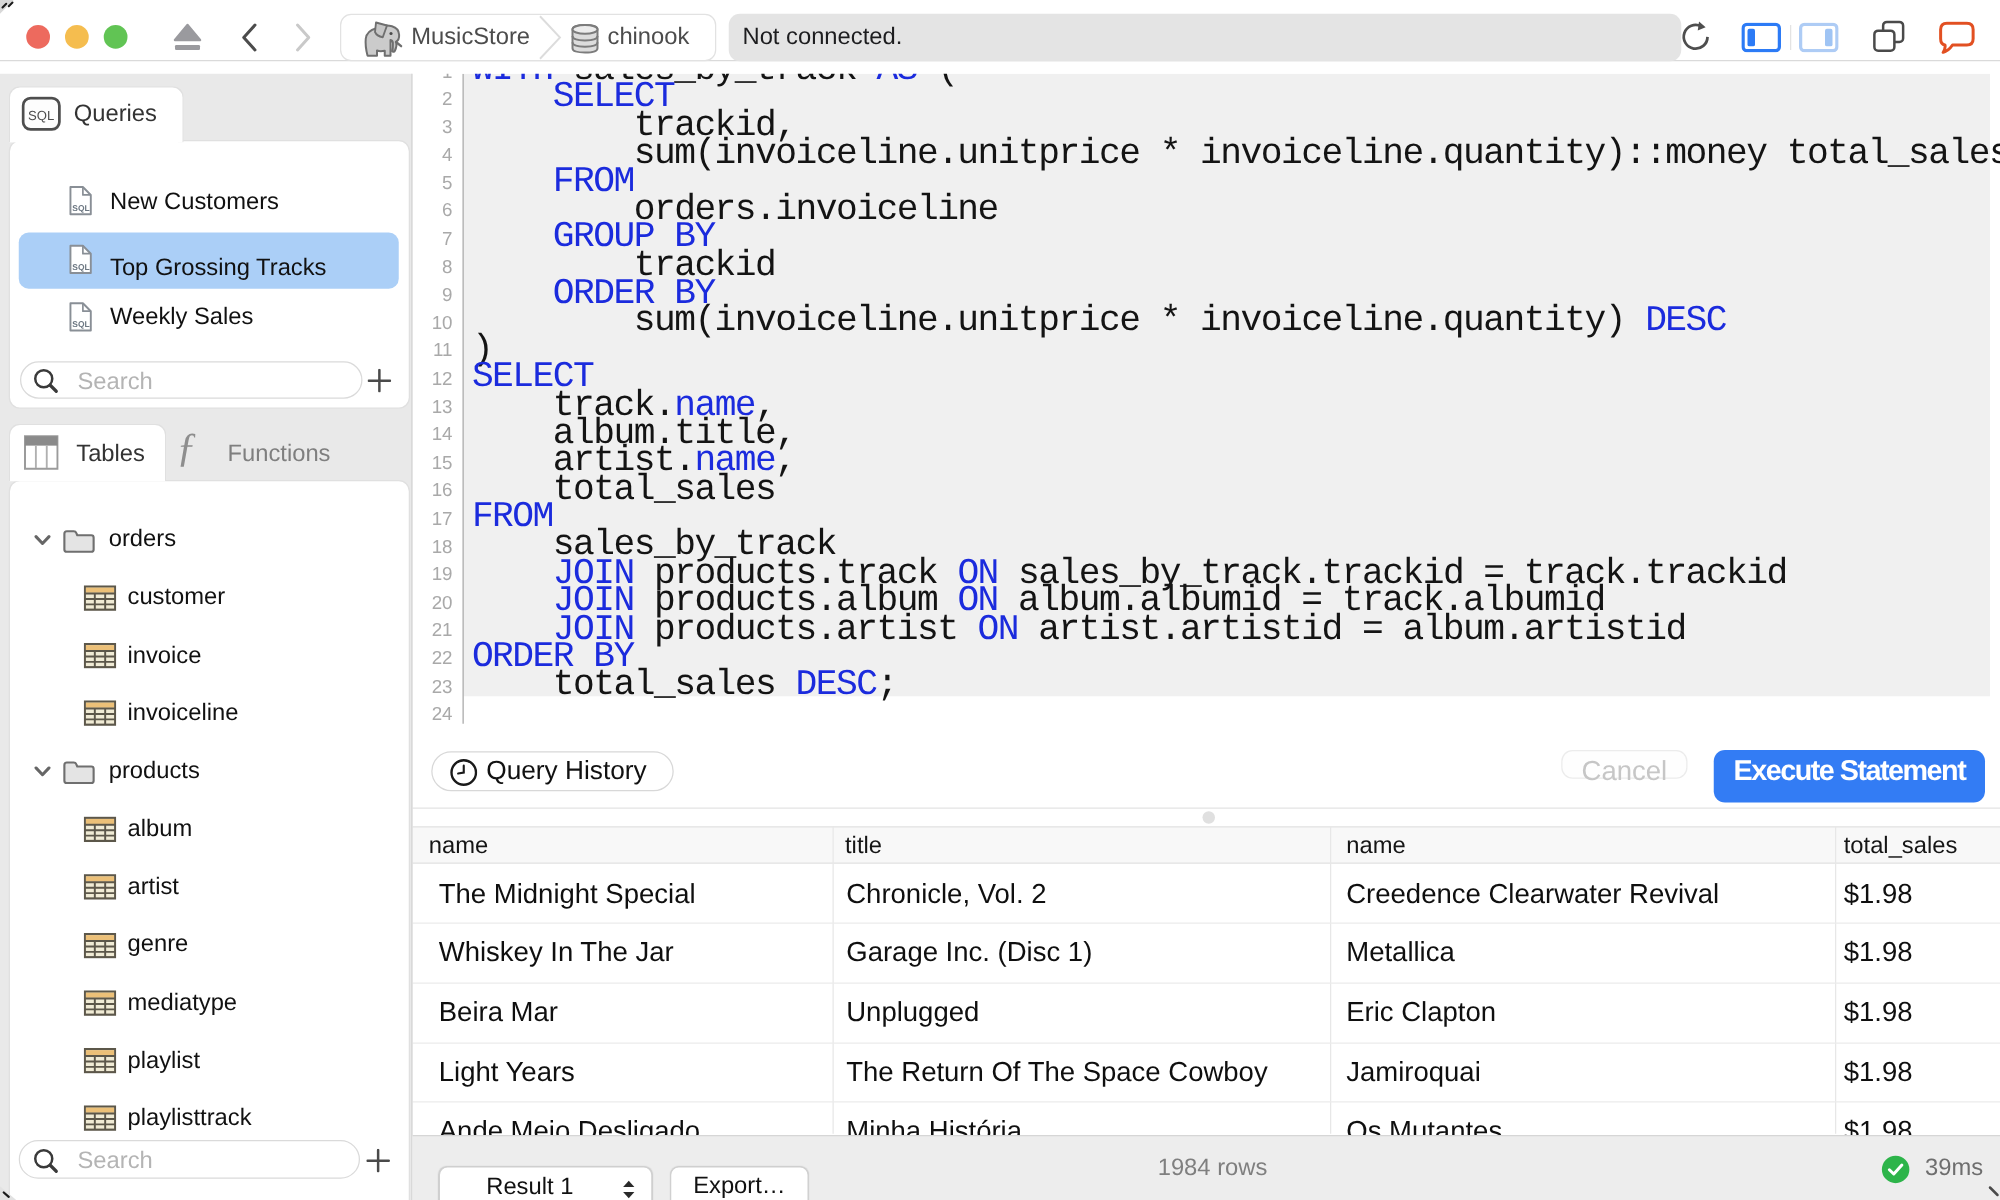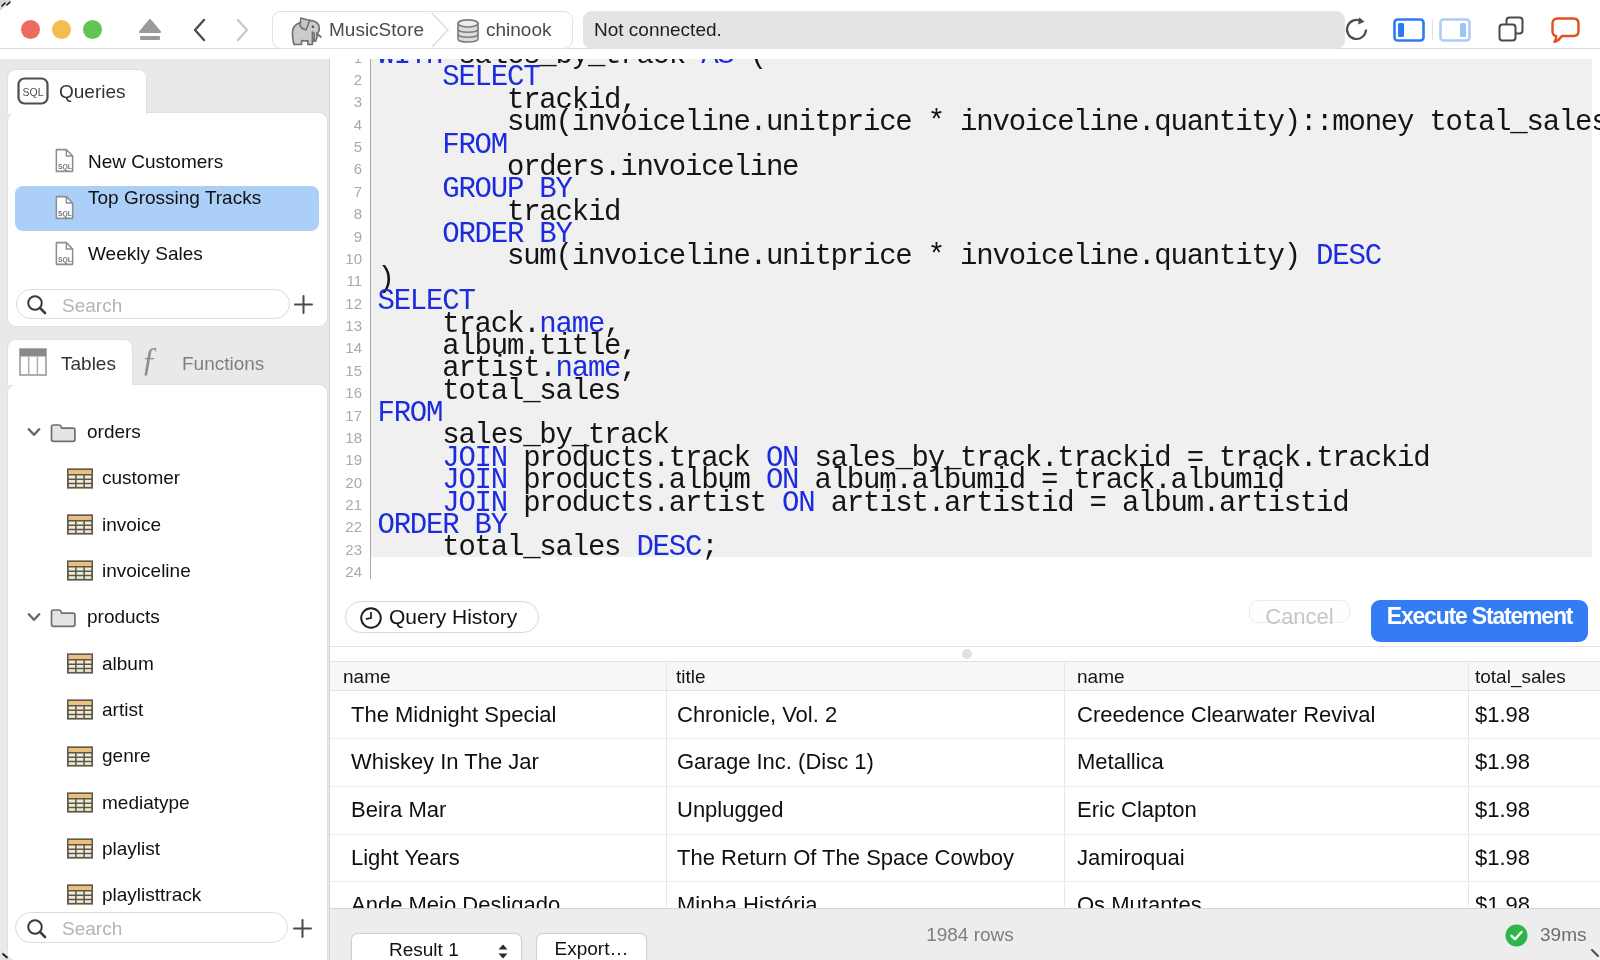--- a/index.html
+++ b/index.html
@@ -143,21 +143,21 @@
       <path d="M1.5 1.5 H12.5 L19.5 8.5 V25.5 H1.5 Z" fill="#fff" stroke="#898f96" stroke-width="1.7" stroke-linejoin="round"></path>
       <path d="M12.5 1.5 V8.5 H19.5" fill="none" stroke="#898f96" stroke-width="1.5" stroke-linejoin="round"></path>
       <text x="3.2" y="22.5" font-size="7.5" font-weight="bold" fill="#6d7883" font-family="Liberation Sans">SQL</text>
     </svg>
   <div class="srow" style="left:88px; top:89.7px; z-index:4;">New Customers</div>
   <svg class="abs sqlfile" style="z-index:4; left:55px; top:136px;" width="19" height="25" viewBox="0 0 21 27">
       <path d="M1.5 1.5 H12.5 L19.5 8.5 V25.5 H1.5 Z" fill="#fff" stroke="#898f96" stroke-width="1.7" stroke-linejoin="round"></path>
       <path d="M12.5 1.5 V8.5 H19.5" fill="none" stroke="#898f96" stroke-width="1.5" stroke-linejoin="round"></path>
       <text x="3.2" y="22.5" font-size="7.5" font-weight="bold" fill="#6d7883" font-family="Liberation Sans">SQL</text>
     </svg>
-  <div class="srow" style="left:88px; top:126px; z-index:4;">Top Grossing Tracks</div>
+  <div class="srow" style="left:88px; top:143px; z-index:4;">Top Grossing Tracks</div>
   <svg class="abs sqlfile" style="z-index:4; left:55px; top:182px;" width="19" height="25" viewBox="0 0 21 27">
       <path d="M1.5 1.5 H12.5 L19.5 8.5 V25.5 H1.5 Z" fill="#fff" stroke="#898f96" stroke-width="1.7" stroke-linejoin="round"></path>
       <path d="M12.5 1.5 V8.5 H19.5" fill="none" stroke="#898f96" stroke-width="1.5" stroke-linejoin="round"></path>
       <text x="3.2" y="22.5" font-size="7.5" font-weight="bold" fill="#6d7883" font-family="Liberation Sans">SQL</text>
     </svg>
   <div class="srow" style="left:88px; top:182.3px; z-index:4;">Weekly Sales</div>
 
   <div class="abs" style="left:16px; top:230px; width:274px; height:30px; background:#fff; border:1px solid #dadada; border-radius:15px; z-index:3;"></div>
   <svg class="abs mag" style="left:26px; top:235px; z-index:4;" width="22" height="22" viewBox="0 0 22 22">
       <circle cx="9" cy="9" r="6.8" fill="none" stroke="#3a3a3a" stroke-width="2"></circle>

